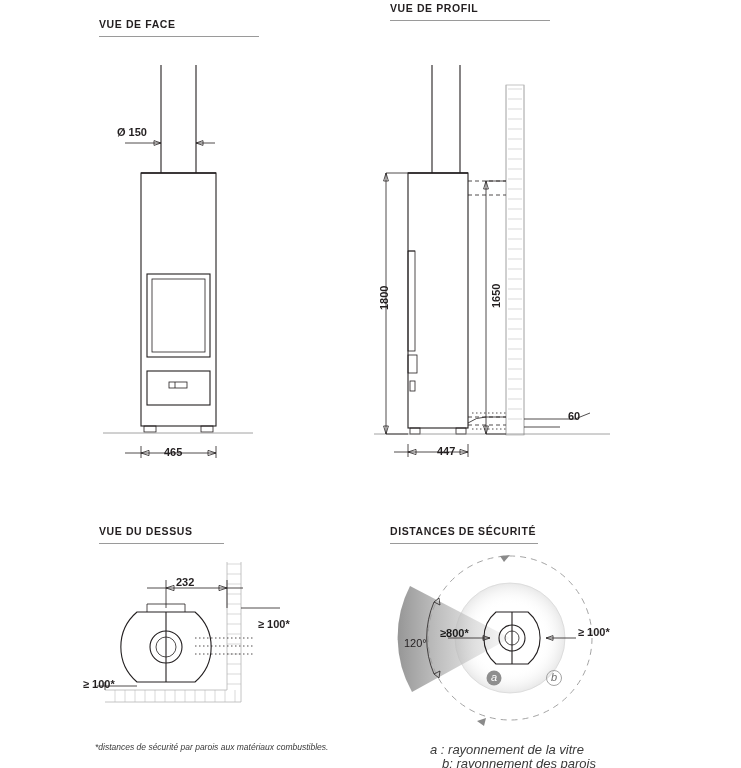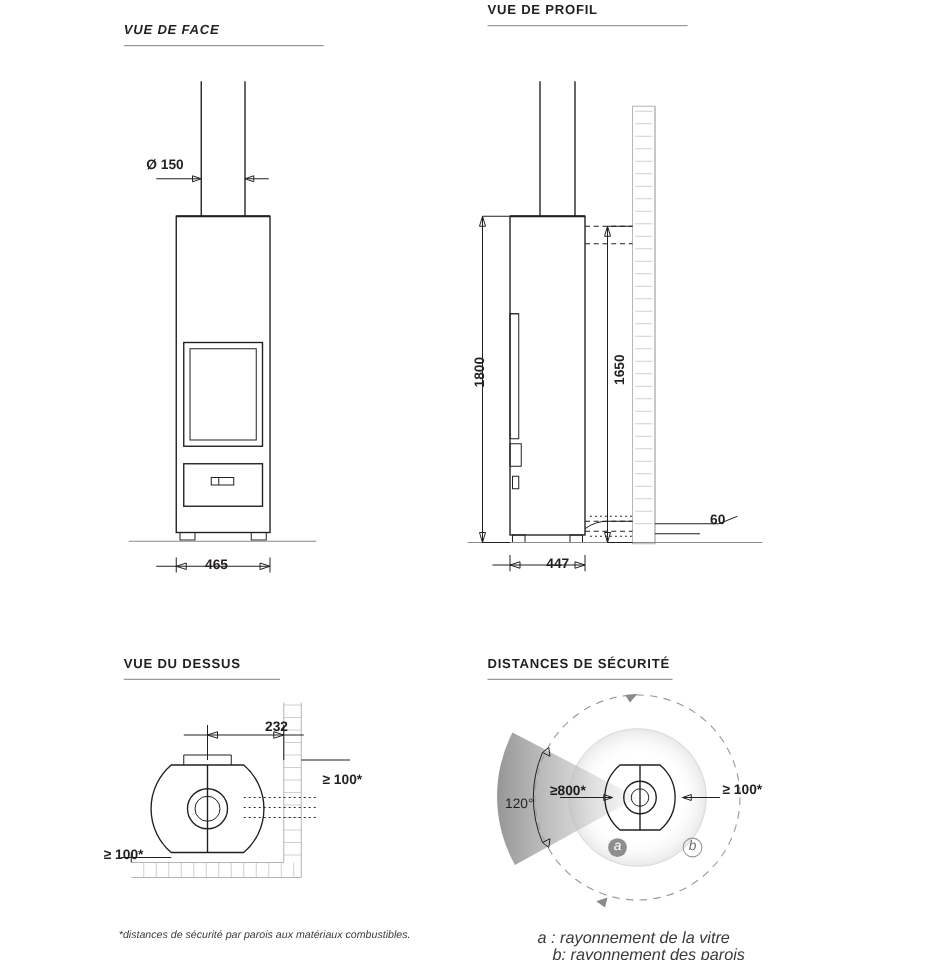--- a/index.html
+++ b/index.html
@@ -61,21 +61,21 @@
   .med { stroke-width: 1.1; }
   .thick { stroke-width: 1.6; }
   .gray { stroke: #8a8a8a; }
   .lgray { stroke: #b5b5b5; }
   .dash { stroke-dasharray: 4 3; }
   .dot { stroke-dasharray: 1.5 2.5; }
 </style>
 </head>
 <body>
 
-<div class="panel" style="left:99px; top:18px; width:260px;font-style:italic;">
+<div class="panel" style="left:99px; top:18px; width:260px;">
   <div class="panel-title">VUE DE FACE</div>
   <div class="title-rule"></div>
 </div>
 
 <div style="position:absolute; left:85px; top:55px;">
 <svg width="275" height="410" viewBox="0 0 275 410">
 
   <line class="ln med" x1="76" y1="10" x2="76" y2="118"></line>
   <line class="ln med" x1="111" y1="10" x2="111" y2="118"></line>
 
@@ -267,21 +267,21 @@
 
   <line class="ln thin dot" x1="120" y1="88" x2="180" y2="88"></line>
   <line class="ln thin dot" x1="120" y1="96" x2="180" y2="96"></line>
   <line class="ln thin dot" x1="120" y1="104" x2="180" y2="104"></line>
   <line class="ln thin" x1="166" y1="58" x2="205" y2="58"></line>
 
   <line class="ln thin" x1="30" y1="132" x2="30" y2="140"></line>
   <line class="ln thin" x1="22" y1="136" x2="62" y2="136"></line>
 </svg>
 </div>
-<div class="dim-label" style="left:176px; top:576px;margin-left:36px;">232</div>
+<div class="dim-label" style="left:176px; top:576px;">232</div>
 <div class="dim-label" style="left:258px; top:618px;">≥ 100*</div>
 <div class="dim-label" style="left:83px; top:678px;">≥ 100*</div>
 <div class="footnote" style="left:95px; top:742px;">*distances de sécurité par parois aux matériaux combustibles.</div>
 
 <div class="panel" style="left:390px; top:525px; width:200px;">
   <div class="panel-title">DISTANCES DE SÉCURITÉ</div>
   <div class="title-rule" style="width:148px;"></div>
 </div>
 
 <div style="position:absolute; left:390px; top:550px;">

